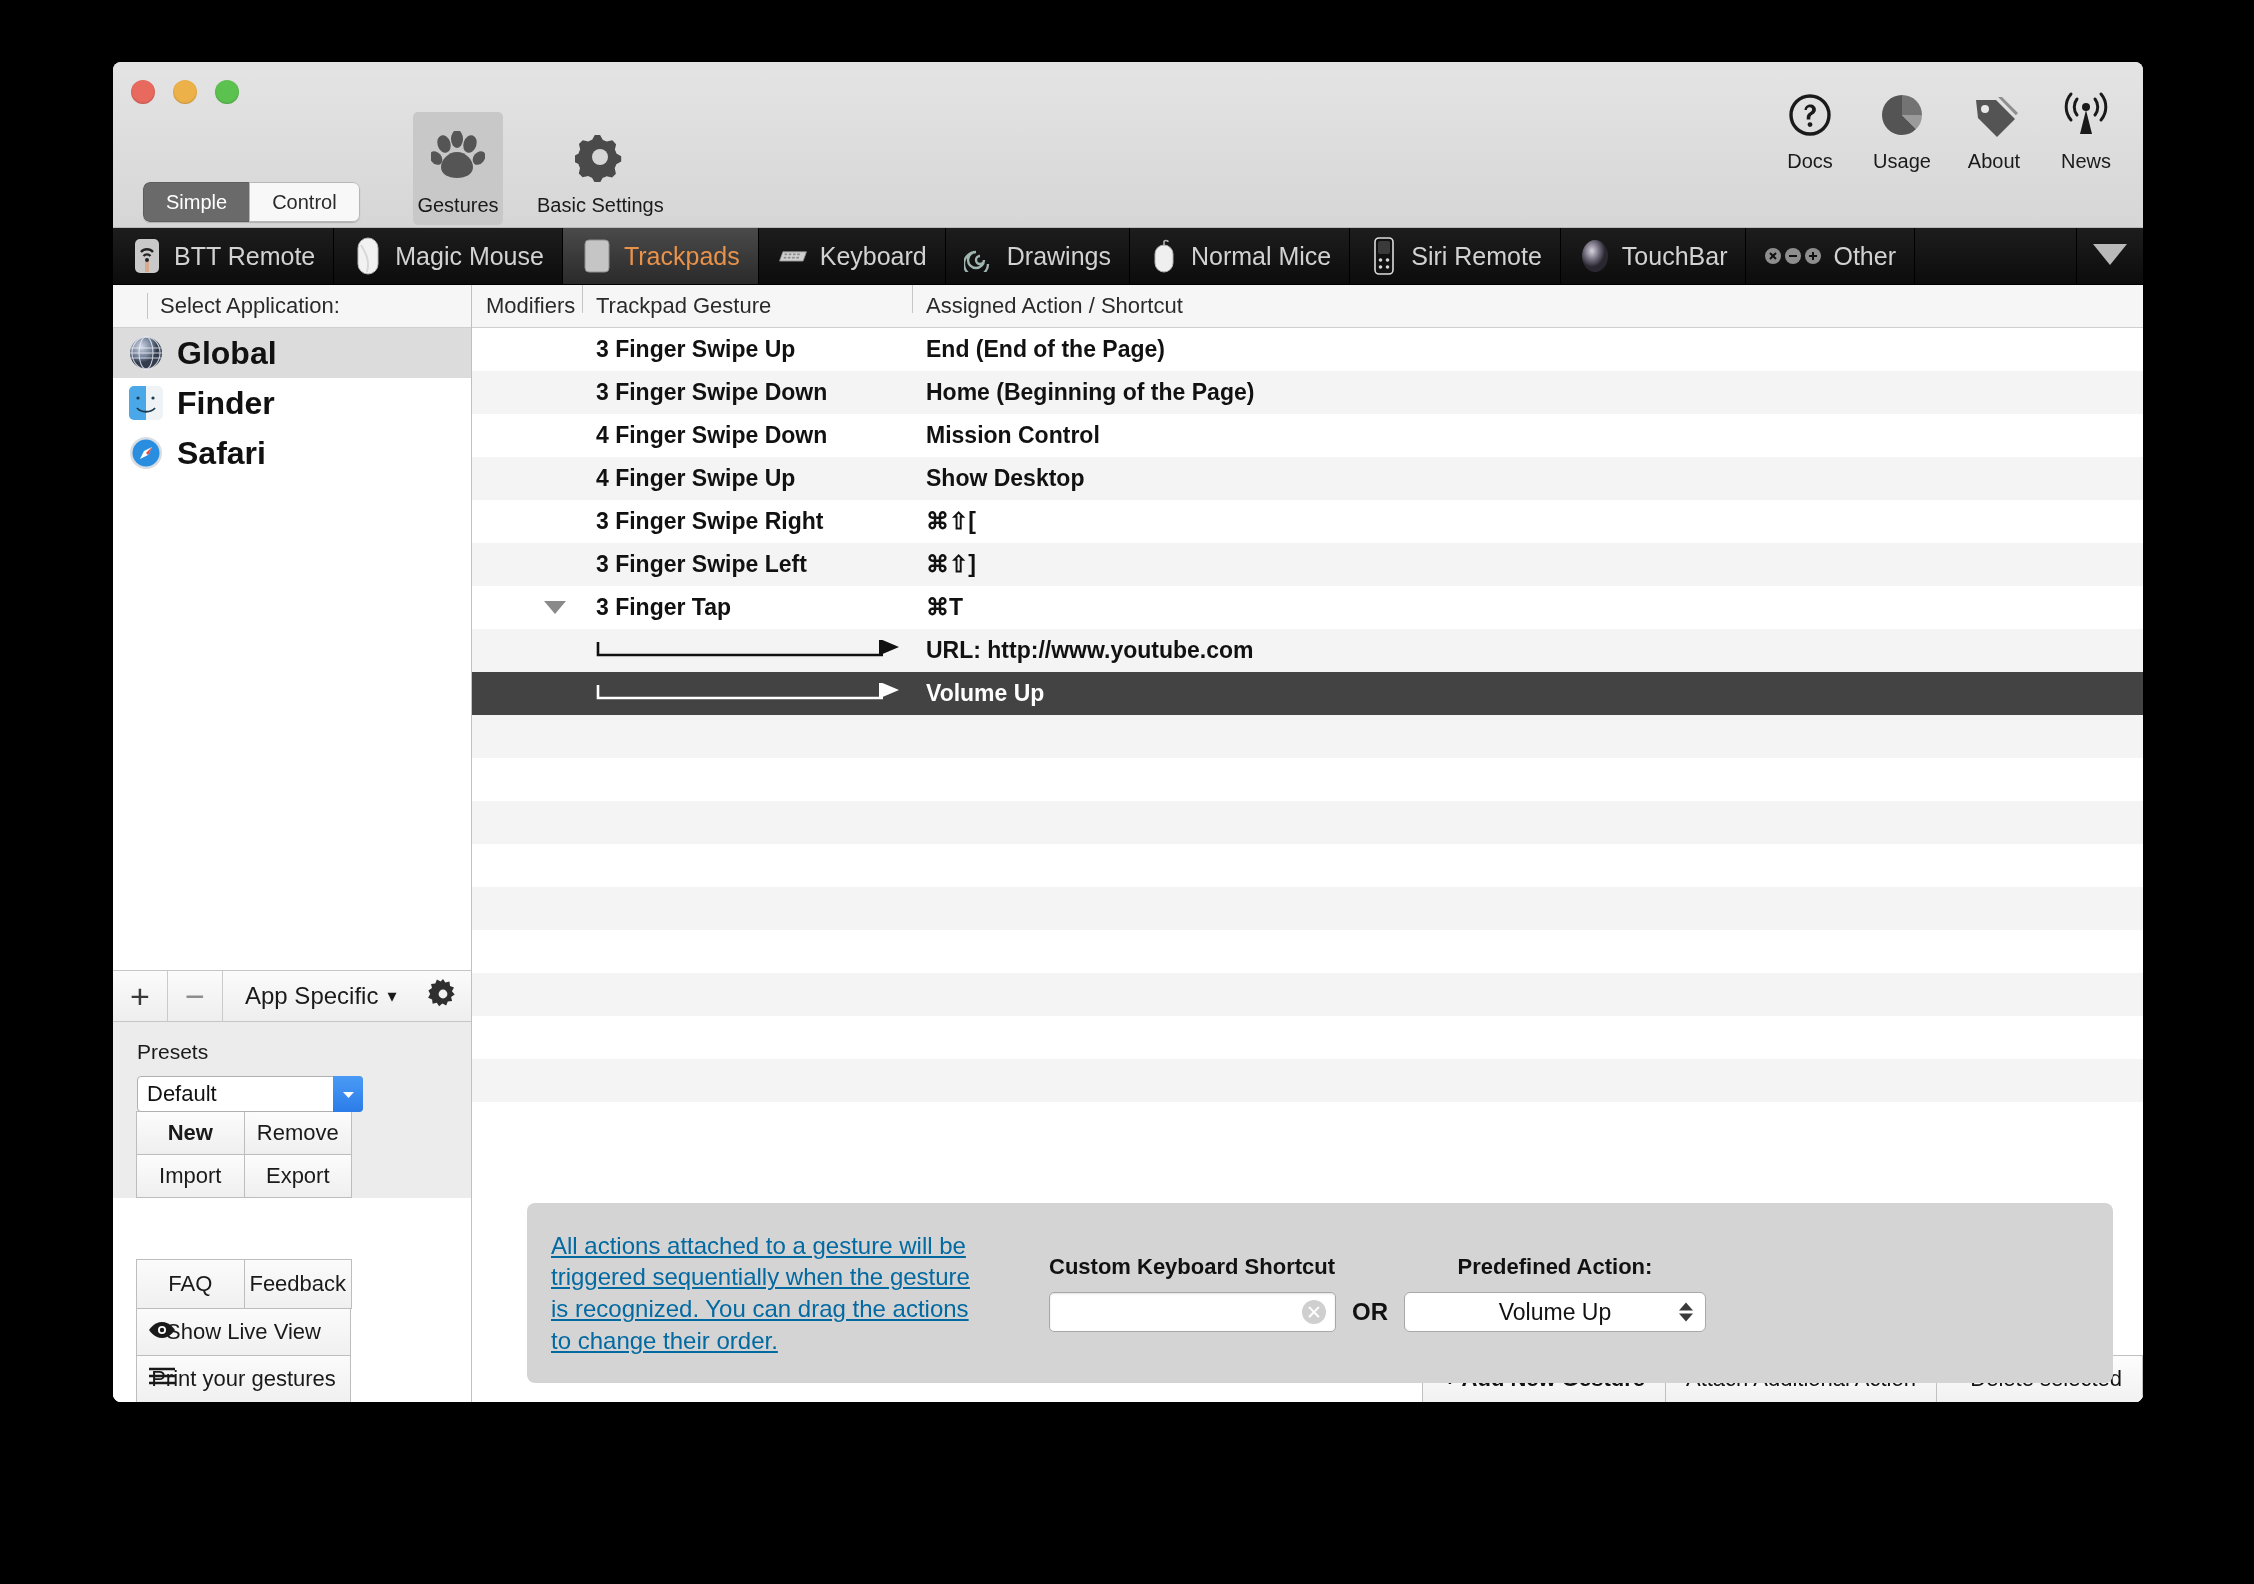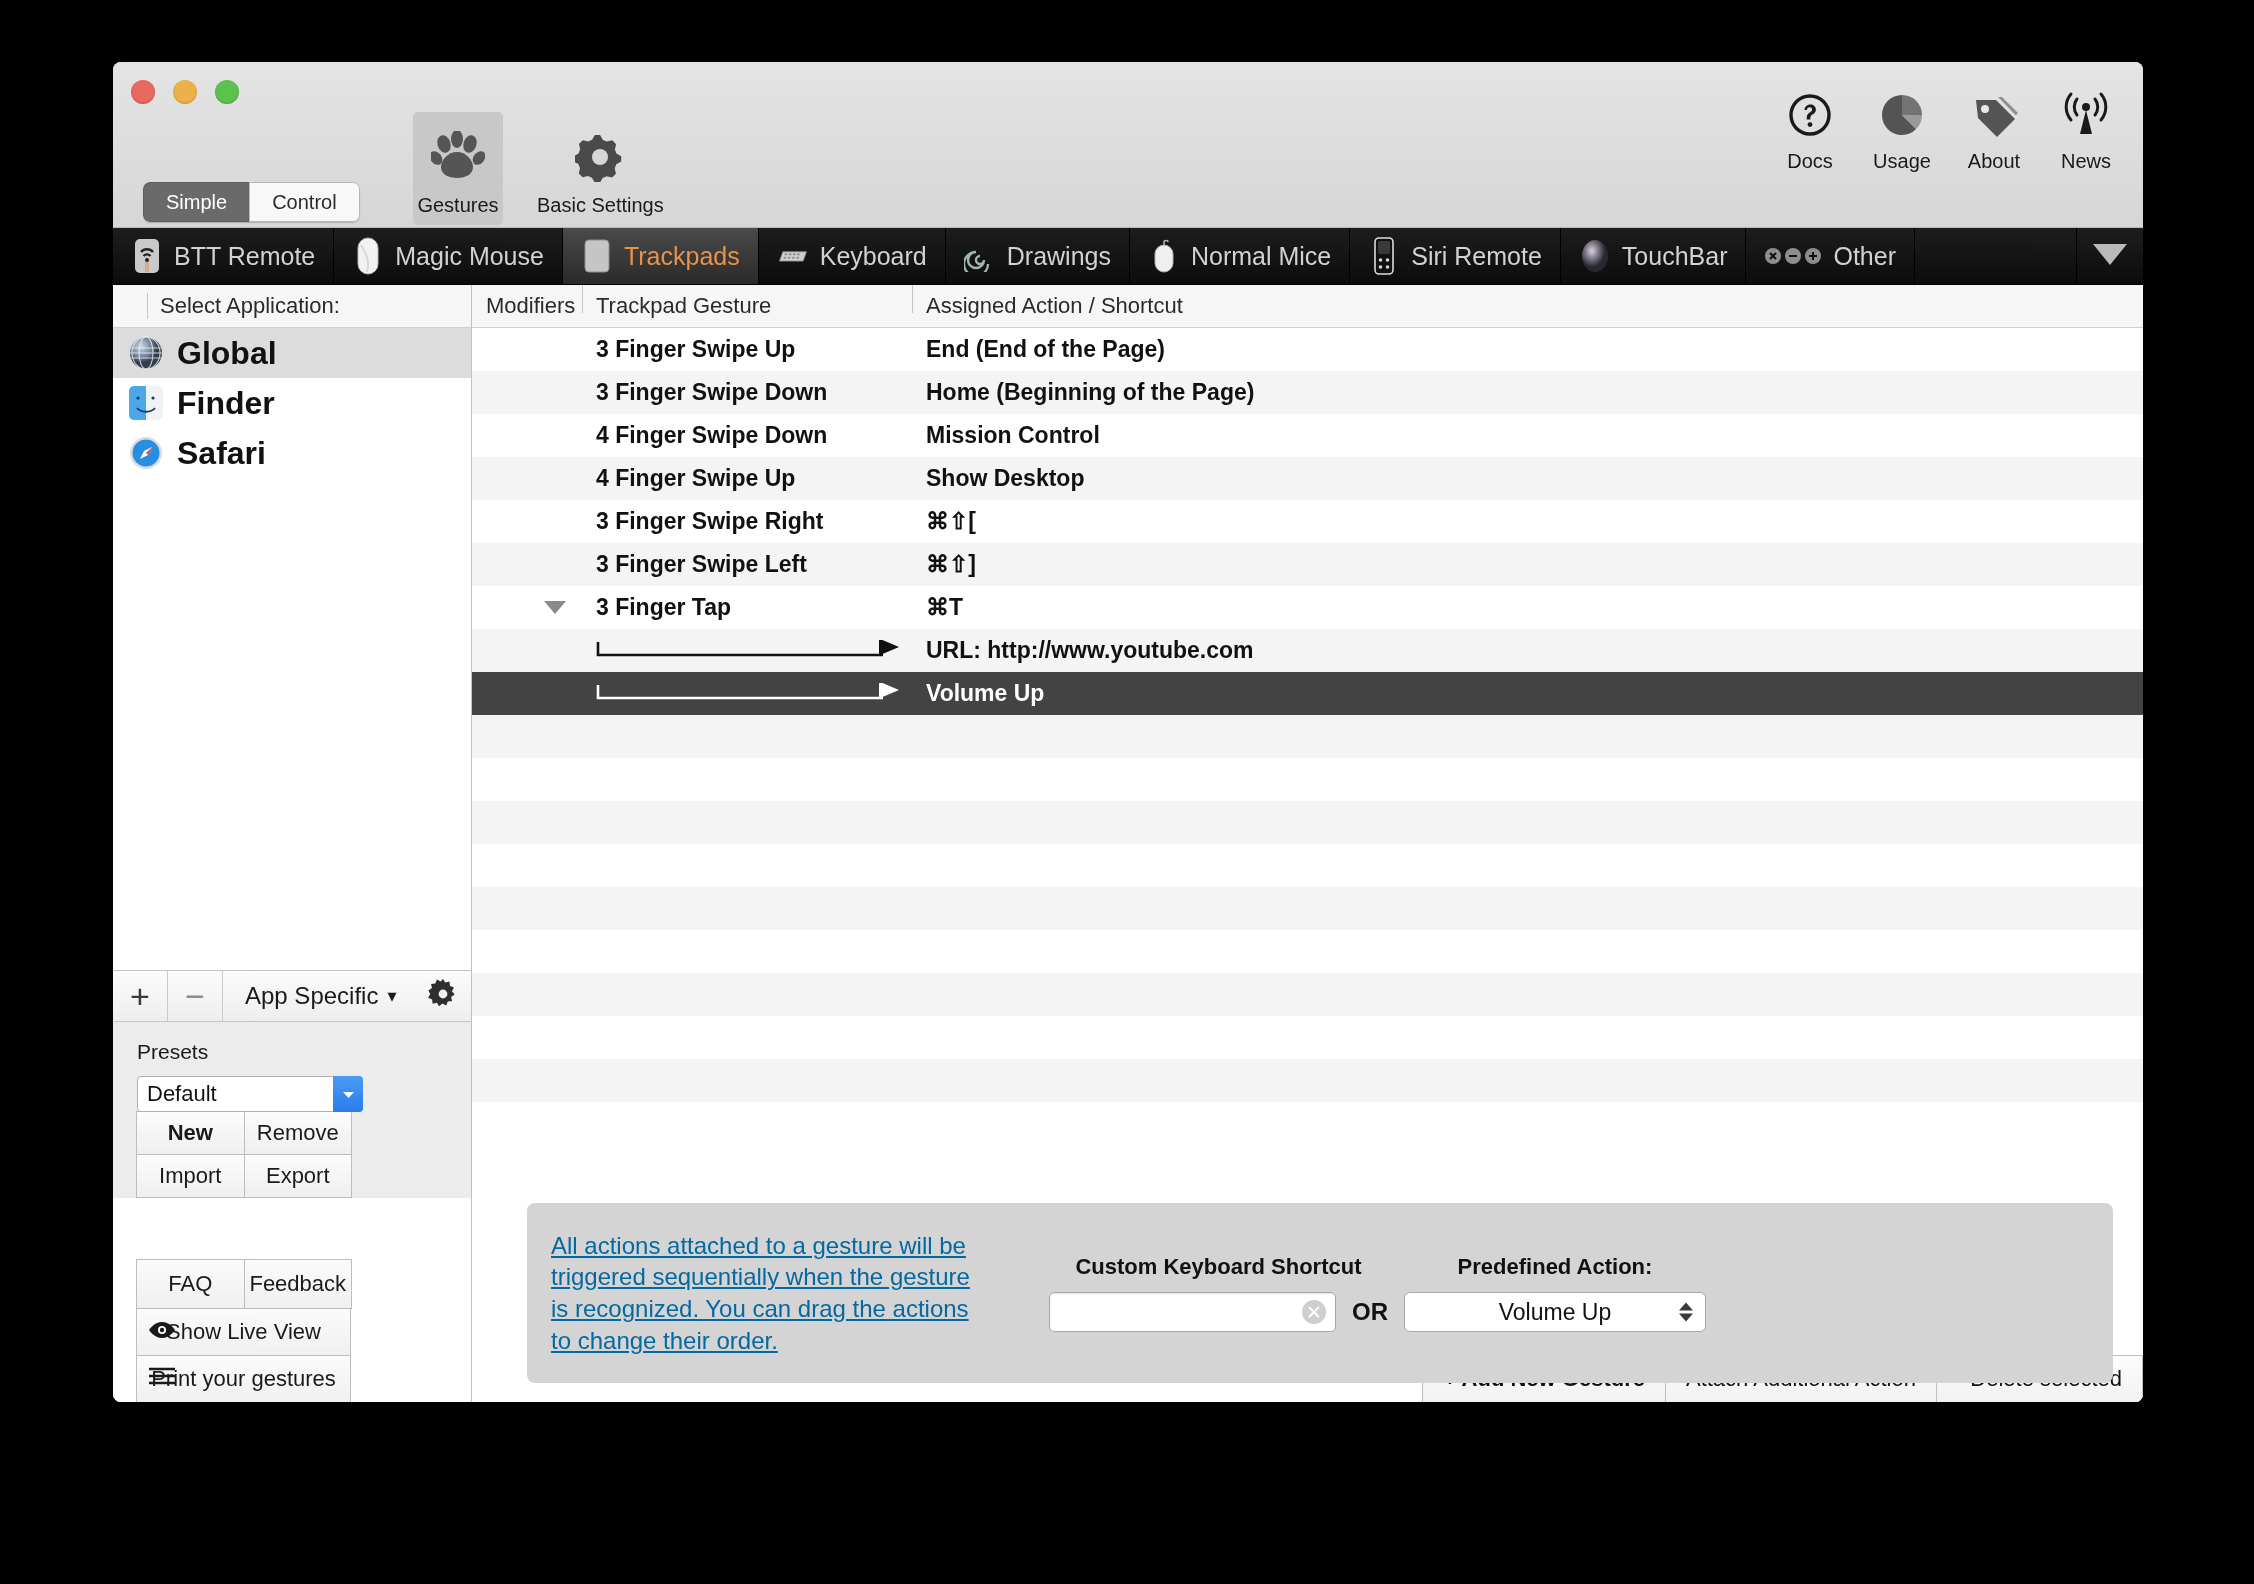--- a/index.html
+++ b/index.html
@@ -138,21 +138,21 @@
 
   #trackpad-img{position:absolute;left:1000px;bottom:34px;width:82px;height:74px;
      border-radius:11px;border:1px solid #8e8e8e;
      background:linear-gradient(to bottom,#d8d8d8,#a8a8a8);
      box-shadow:0 3px 5px rgba(0,0,0,.35), inset 0 2px 2px rgba(255,255,255,.8);}
 
   
   #info{position:absolute;left:55px;right:30px;bottom:20px;height:180px;
         background:#d4d4d4;border-radius:8px;display:flex;align-items:center;}
   #infotext{width:420px;padding:0 18px 0 24px;font-size:24px;line-height:1.32;color:#0369a1;text-decoration:underline;}
-  #shortcut{margin-left:60px;display:flex;flex-direction:column;align-items:center;}
+  #shortcut{margin-left:60px;display:flex;flex-direction:column;align-items:flex-start;}
   .fieldlabel{font-size:22px;font-weight:bold;color:#111;margin-bottom:12px;}
   #kbdrow{display:flex;align-items:center;gap:16px;}
   #kbdinput{position:relative;width:285px;height:38px;background:#fff;border:1px solid #a8a8a8;
             border-radius:5px;box-shadow:inset 0 1px 2px rgba(0,0,0,.12);}
   #kbdclear{position:absolute;right:9px;top:50%;transform:translateY(-50%);
             width:24px;height:24px;border-radius:50%;background:#cfcfcf;
             display:flex;align-items:center;justify-content:center;color:#fff;font-size:19px;line-height:1;}
   #orlbl{font-size:24px;font-weight:bold;color:#111;}
   #predef{display:flex;flex-direction:column;align-items:center;margin-left:16px;}
   #predefsel{position:relative;width:300px;height:38px;background:#fff;border:1px solid #a8a8a8;

